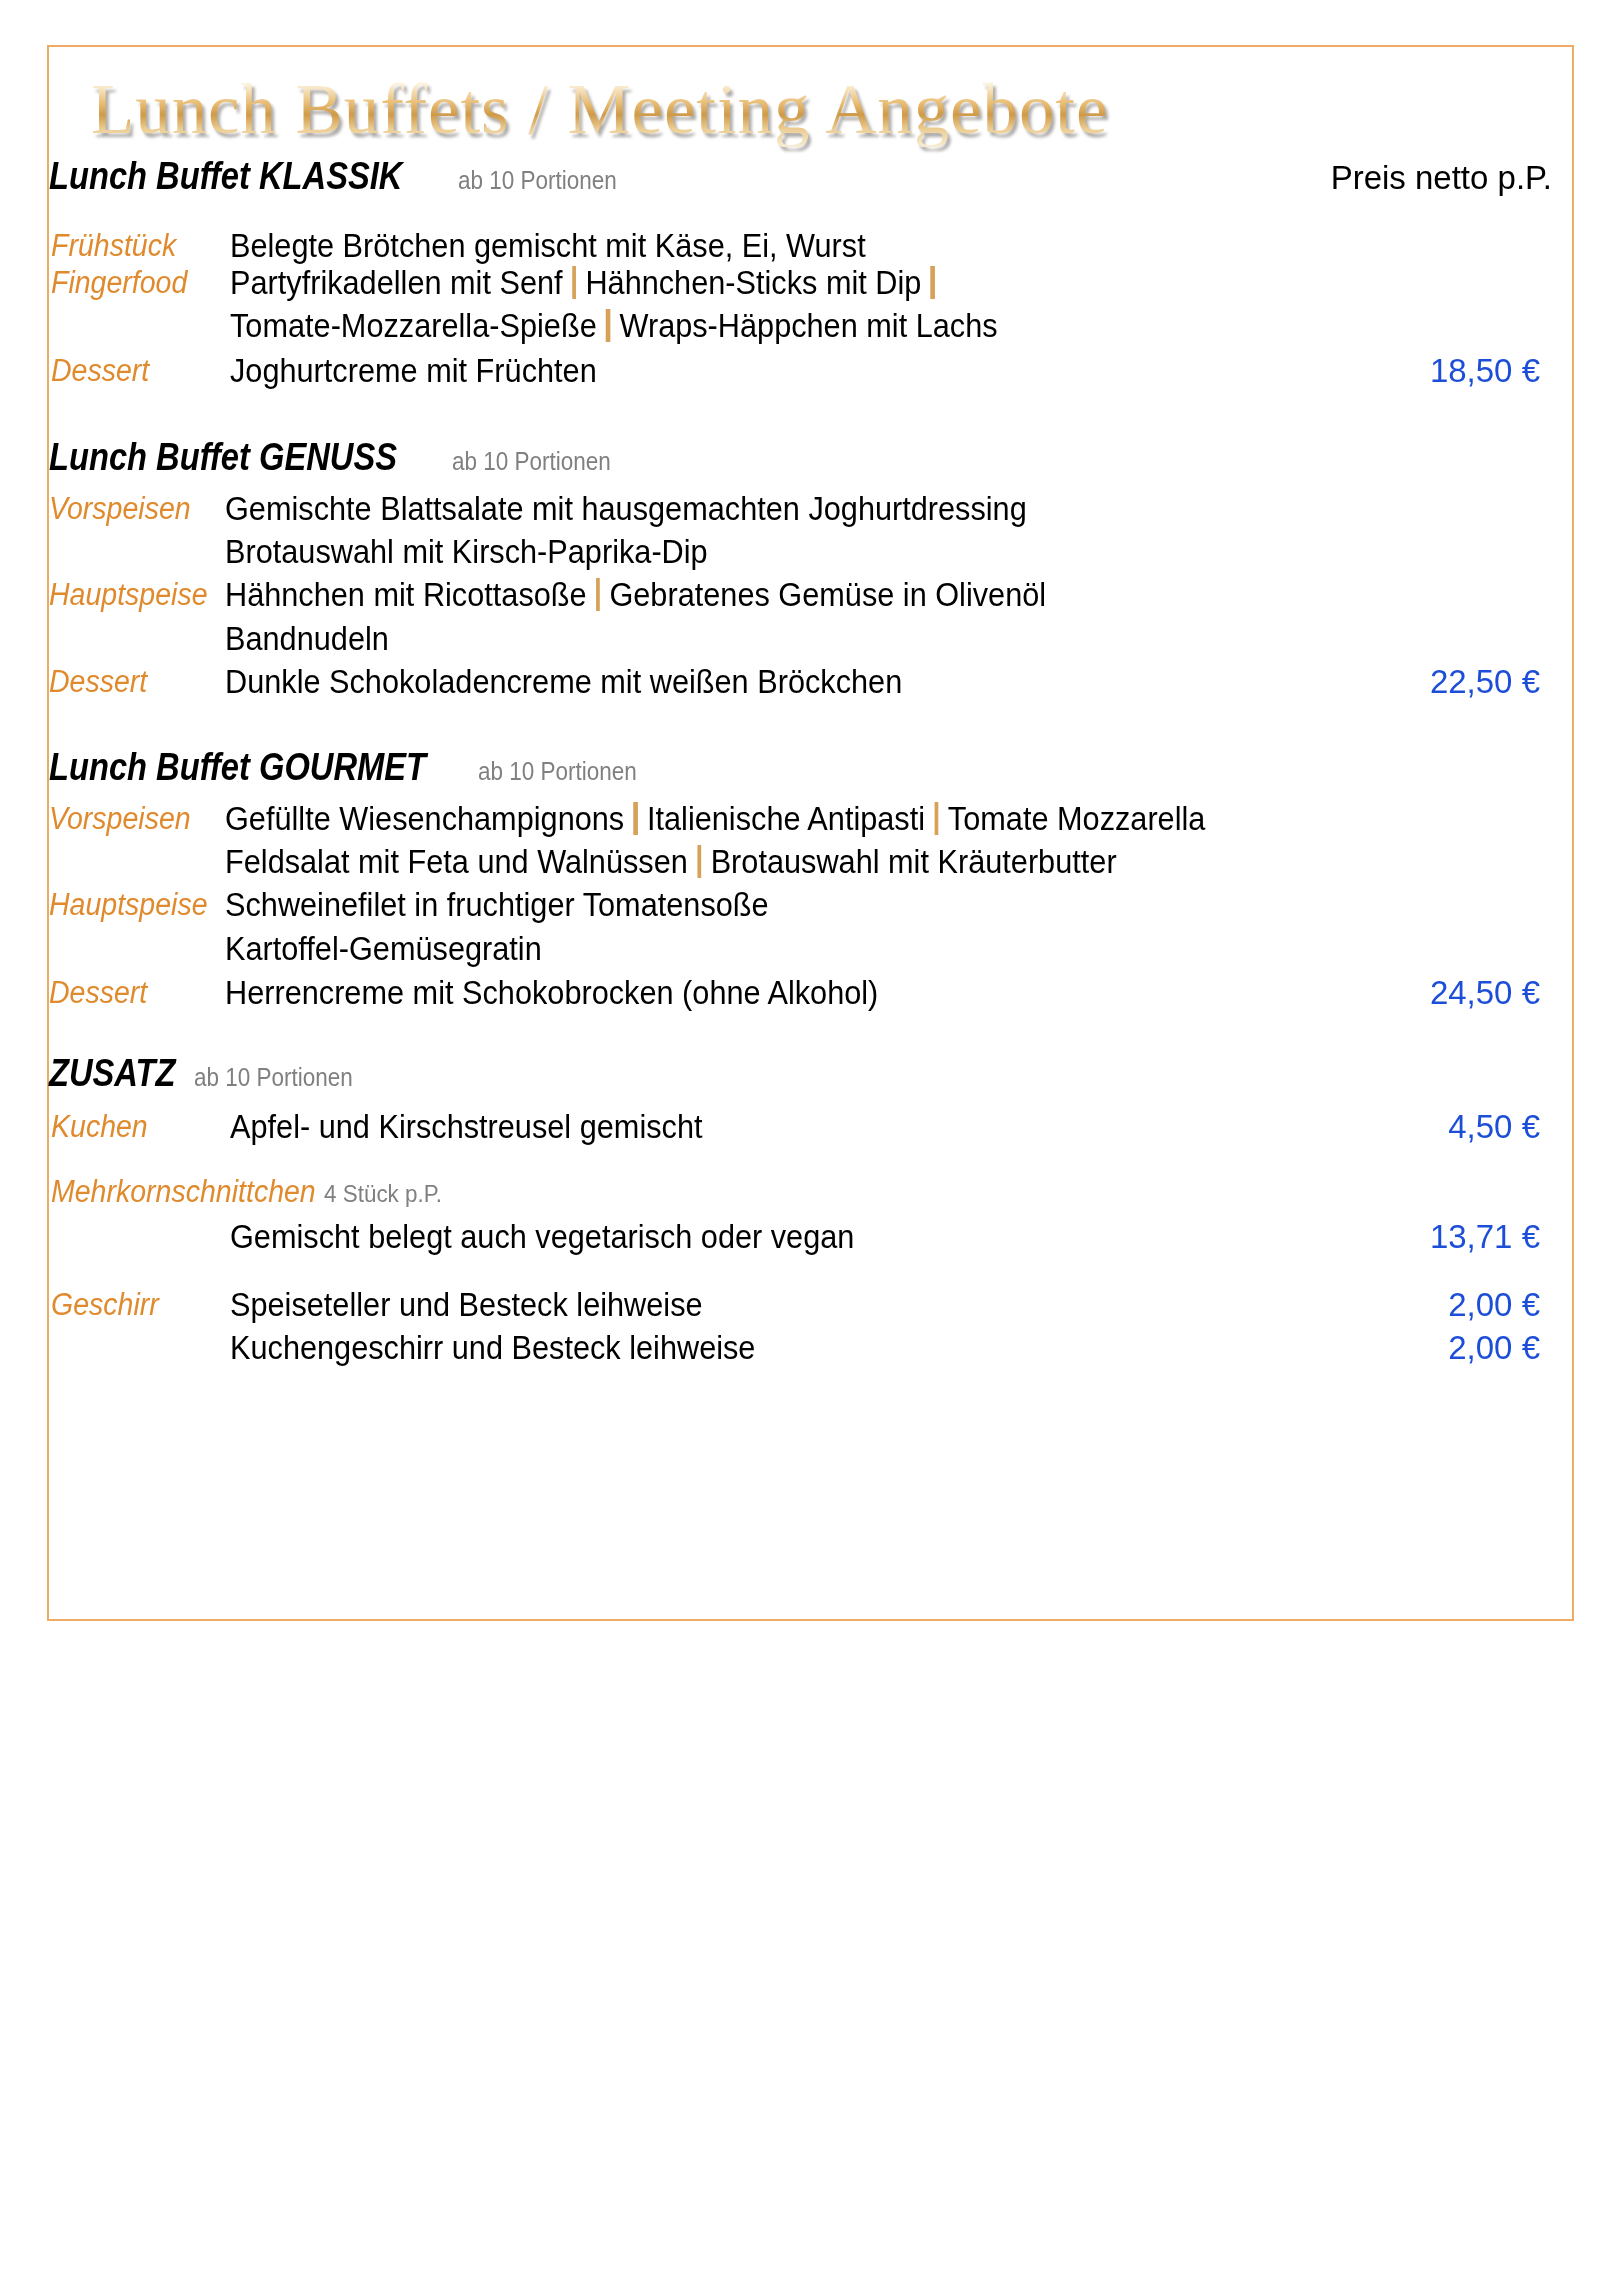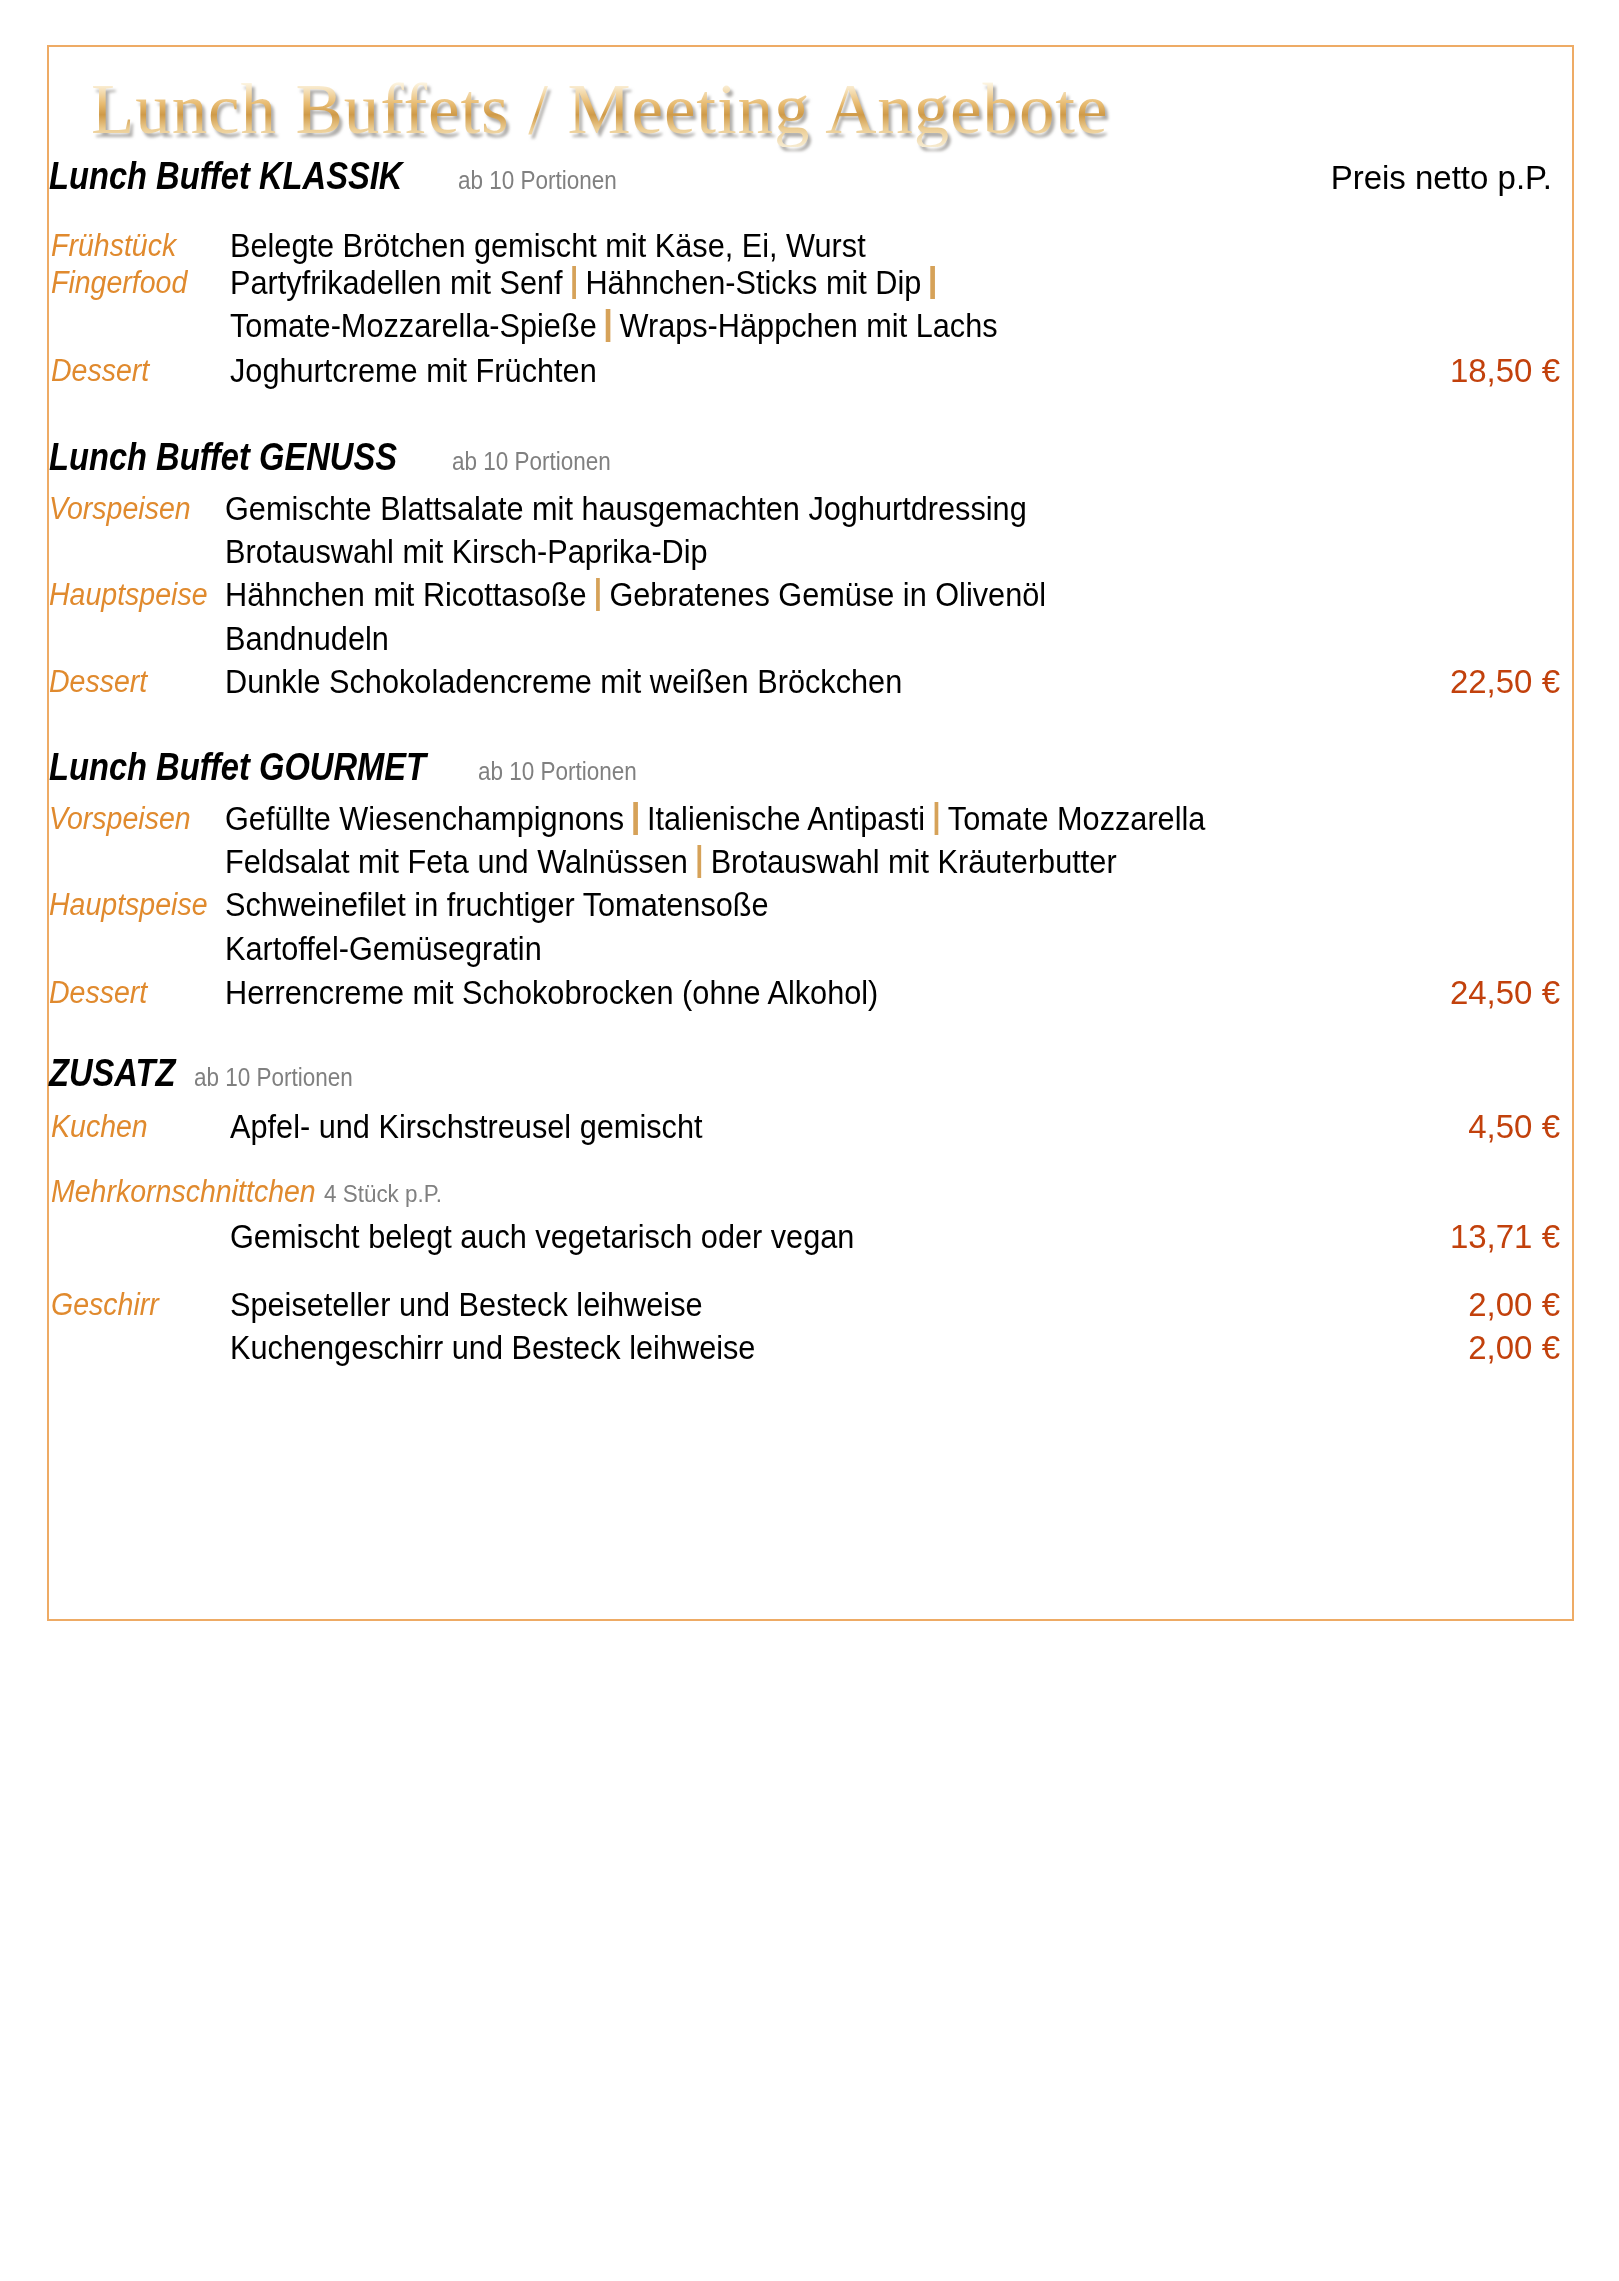--- a/index.html
+++ b/index.html
@@ -138,23 +138,23 @@
   .sep {
     display: inline-block;
     width: 4.5px;
     height: 33px;
     background: #d6a259;
     vertical-align: -5.4px;
     margin: 0 10px;
   }
   .price {
     position: absolute;
-    right: 12px;
+    right: 32px;
     font-size: 33px;
-    color: #c2410c;
+    color: #1d4ed8;
     white-space: nowrap;
   }
 </style>
 </head>
 <body>
 
 <div class="page">
   <div class="inner">
 
     <div class="doc-title">Lunch Buffets / Meeting Angebote</div>

